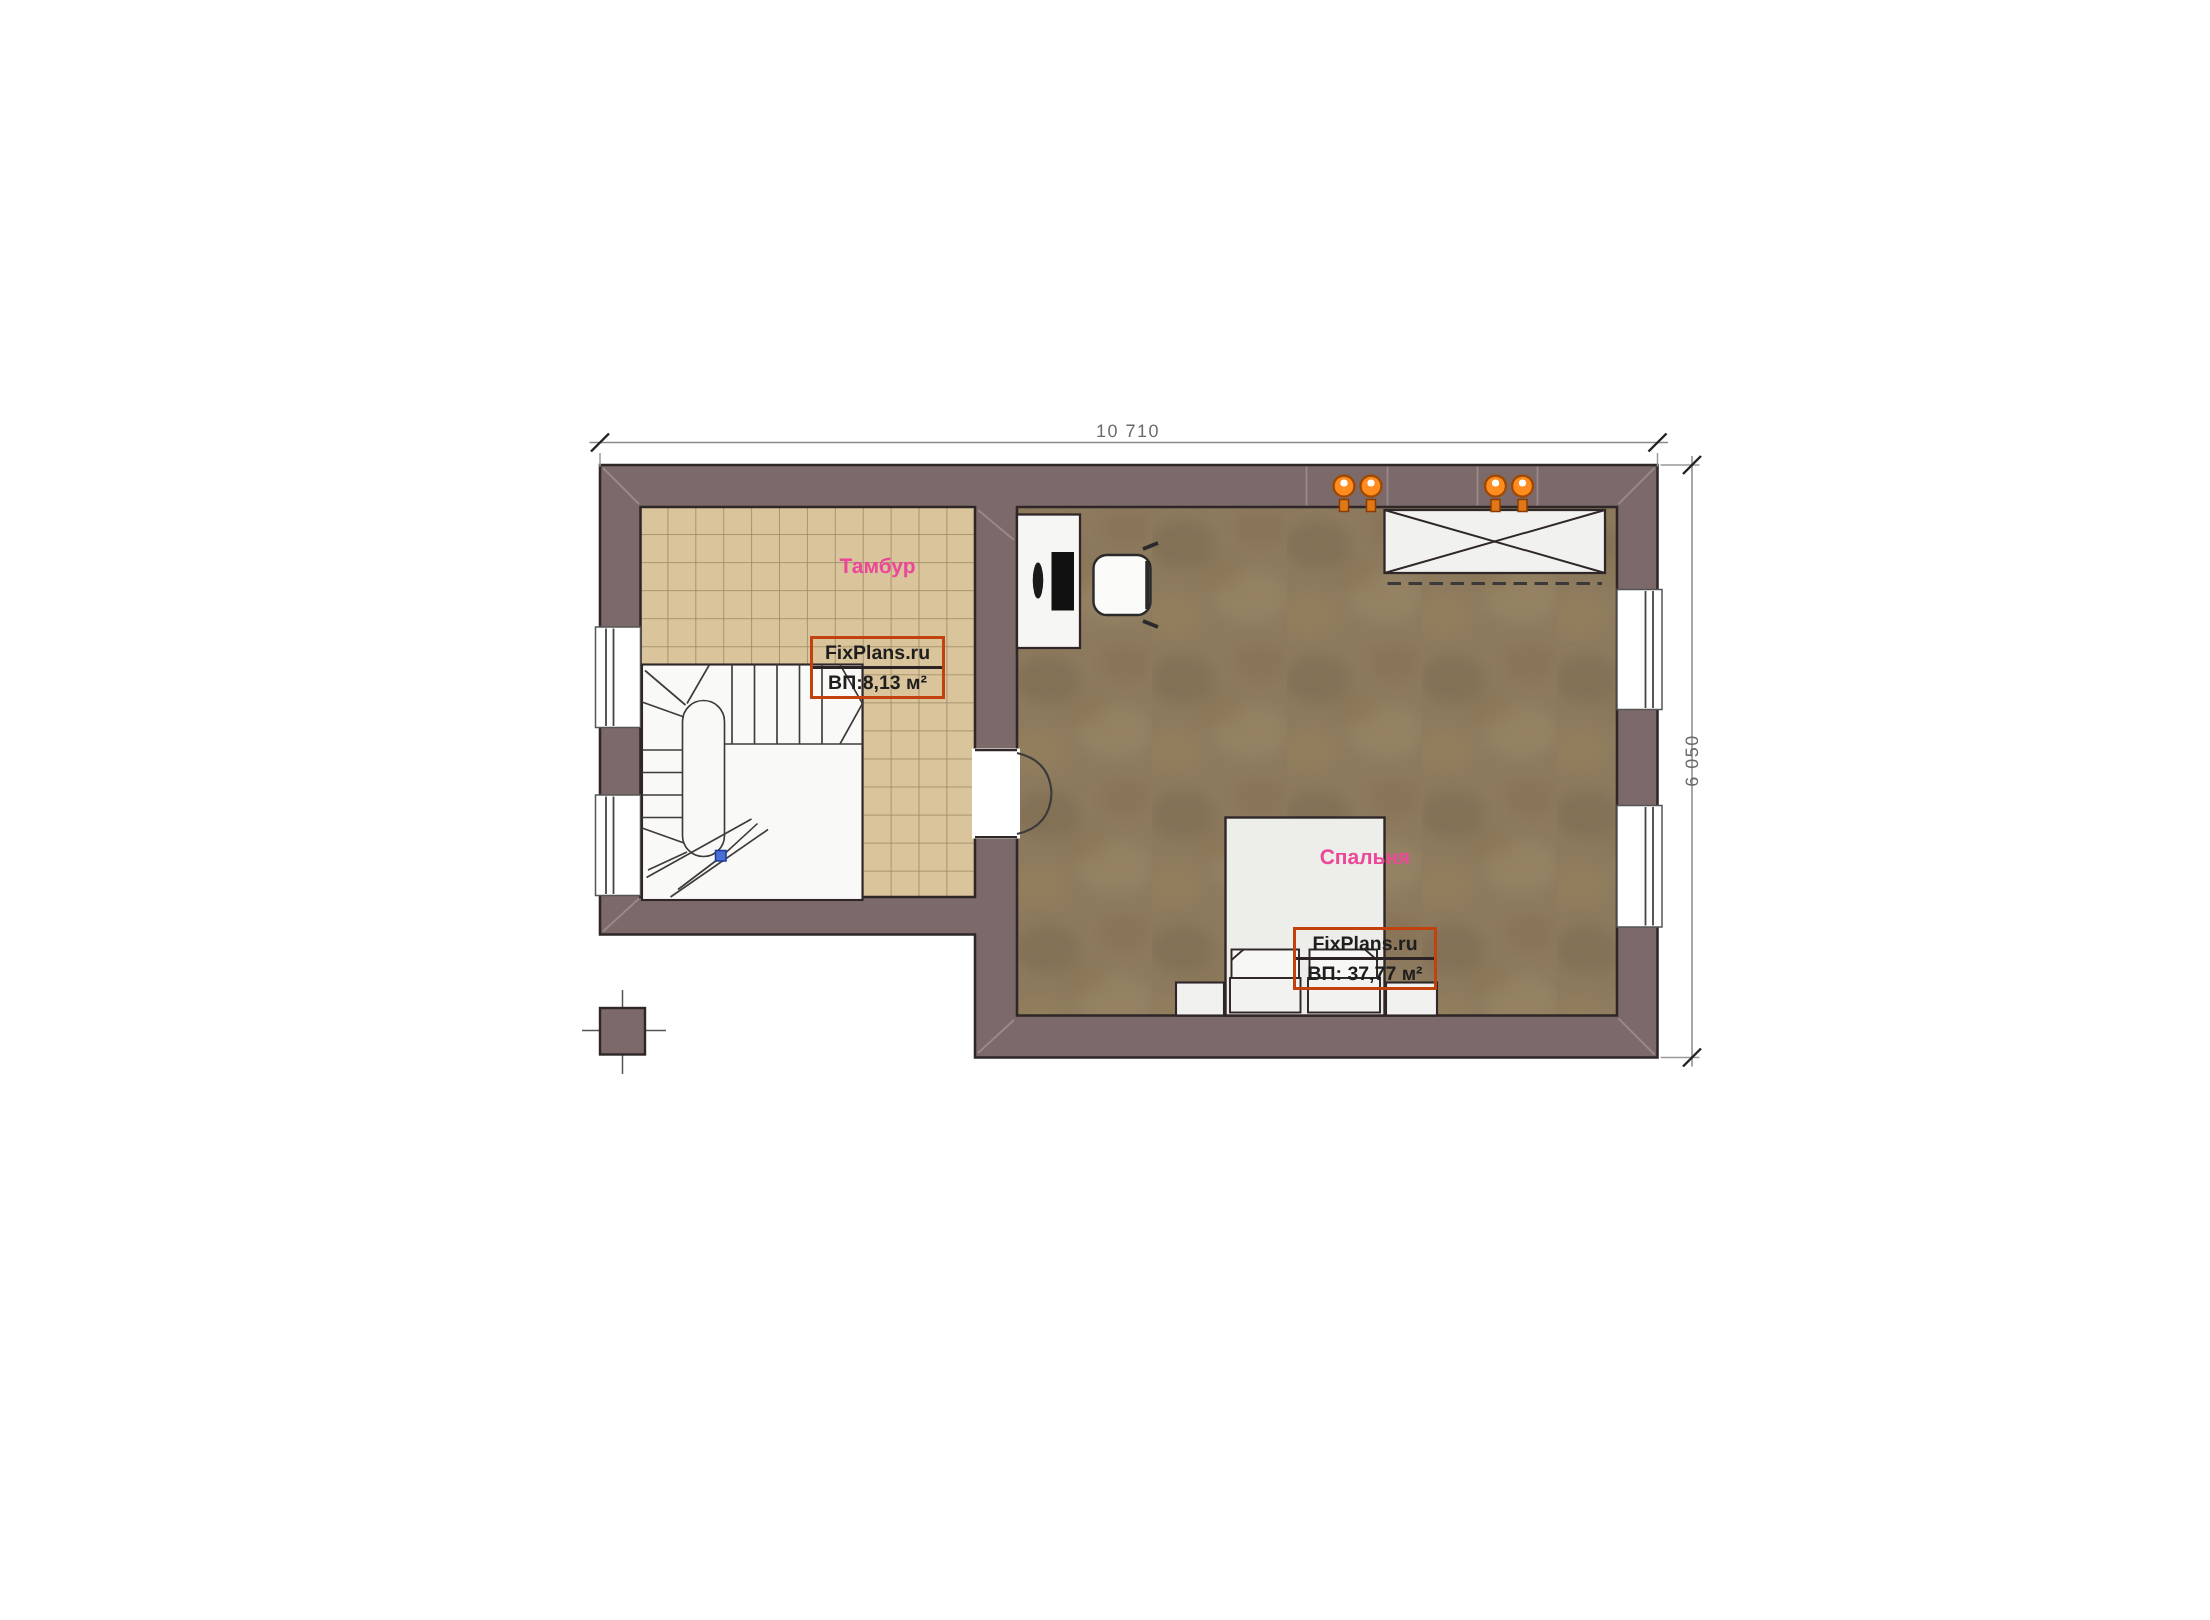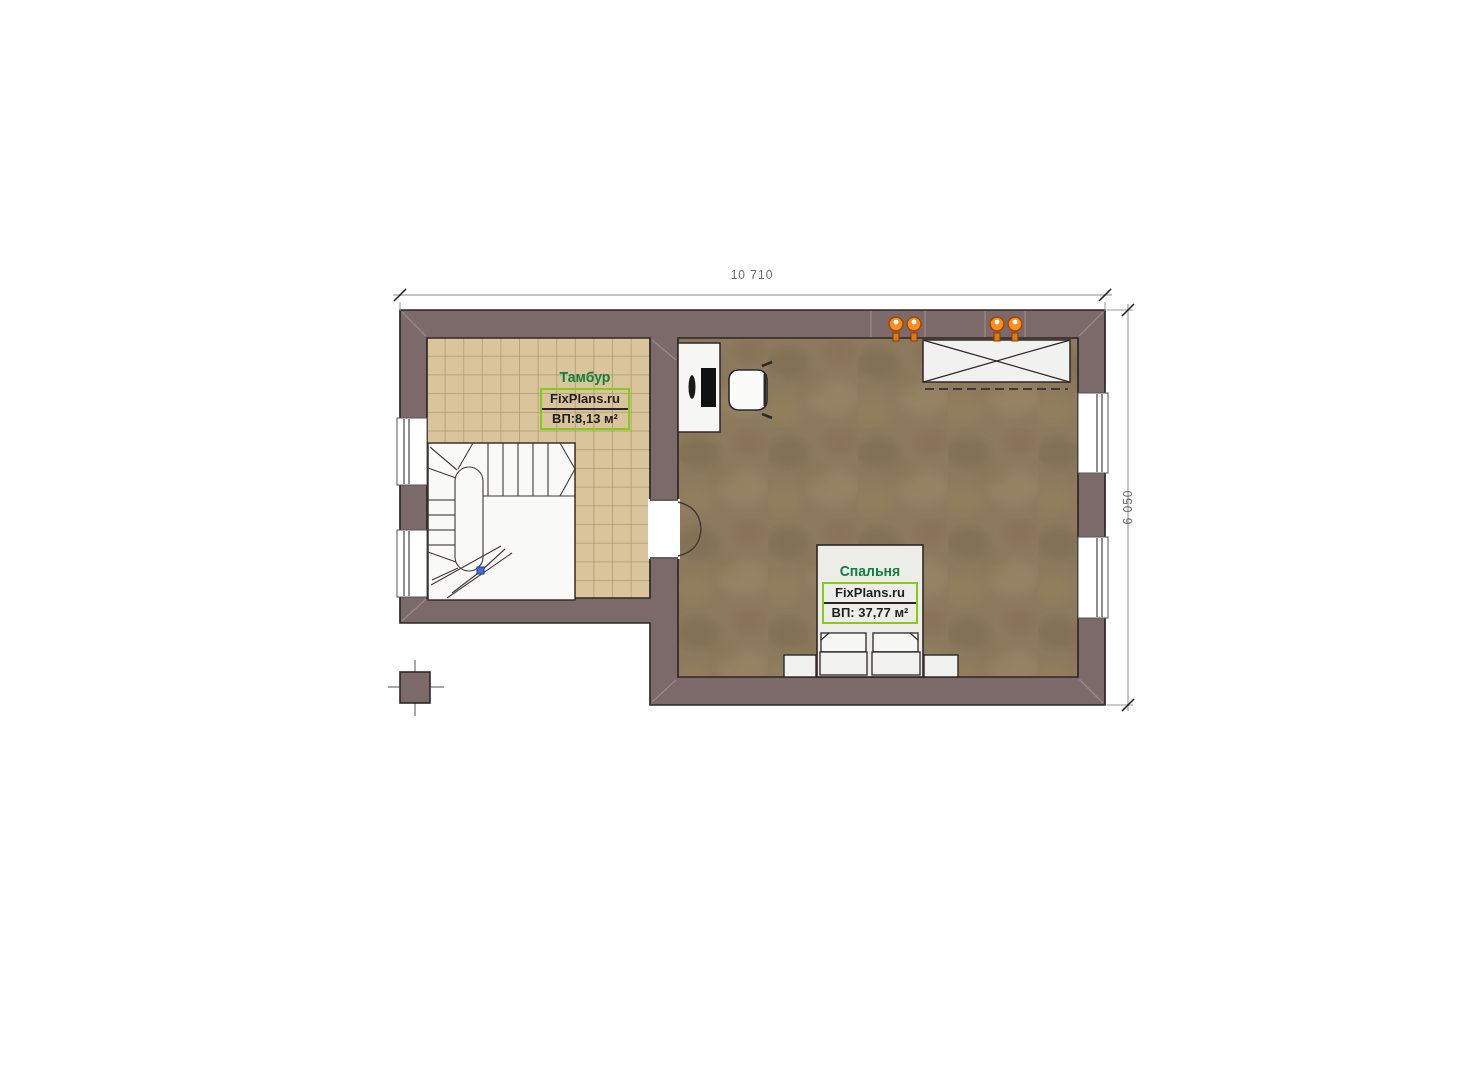--- a/index.html
+++ b/index.html
@@ -1,21 +1,21 @@
 <!DOCTYPE html>
 <html><head>
 <meta charset="utf-8">
 <style>
   html,body{margin:0;padding:0;background:#ffffff;}
   body{width:1473px;height:1080px;position:relative;overflow:hidden;
        font-family:"Liberation Sans", sans-serif;}
   svg{position:absolute;left:0;top:0;}
   .room-label{position:absolute;text-align:center;}
-  .room-name{font-weight:bold;font-size:14px;color:#15803d;margin-bottom:3px;}
-  .info-box{display:inline-block;border:2px solid #84cc16;background:transparent;}
+  .room-name{font-weight:bold;font-size:14px;color:#ec4899;margin-bottom:3px;}
+  .info-box{display:inline-block;border:2px solid #c2410c;background:transparent;margin-top:36px;}
   .info-box .row{padding:1px 8px;font-weight:bold;font-size:13px;color:#1e1e1e;
                  text-align:center;white-space:nowrap;line-height:16px;}
   .info-box .row + .row{border-top:2px solid #2b2324;}
   .dim-text{position:absolute;font-size:12px;color:#6a6a6a;letter-spacing:1px;
             text-align:center;white-space:nowrap;}
   .dim-right{transform:rotate(-90deg);transform-origin:center center;}
 </style>
 </head>
 <body>
 
@@ -198,22 +198,22 @@
 </svg>
 
 <div class="room-label" style="left:525px;top:369px;width:120px;">
   <div class="room-name">Тамбур</div>
   <div class="info-box">
     <div class="row">FixPlans.ru</div>
     <div class="row">ВП:8,13 м²</div>
   </div>
 </div>
 
-<div class="room-label" style="left:810px;top:563px;width:120px;">
+<div class="room-label" style="left:850px;top:563px;width:120px;">
   <div class="room-name">Спальня</div>
   <div class="info-box">
     <div class="row">FixPlans.ru</div>
     <div class="row">ВП: 37,77 м²</div>
   </div>
 </div>
 
-<div class="dim-text" style="left:702px;top:268px;width:100px;">10 710</div>
+<div class="dim-text" style="left:702px;top:280px;width:100px;">10 710</div>
 <div class="dim-text dim-right" style="left:1097px;top:500px;width:62px;">6 050</div>
 
 </body></html>

